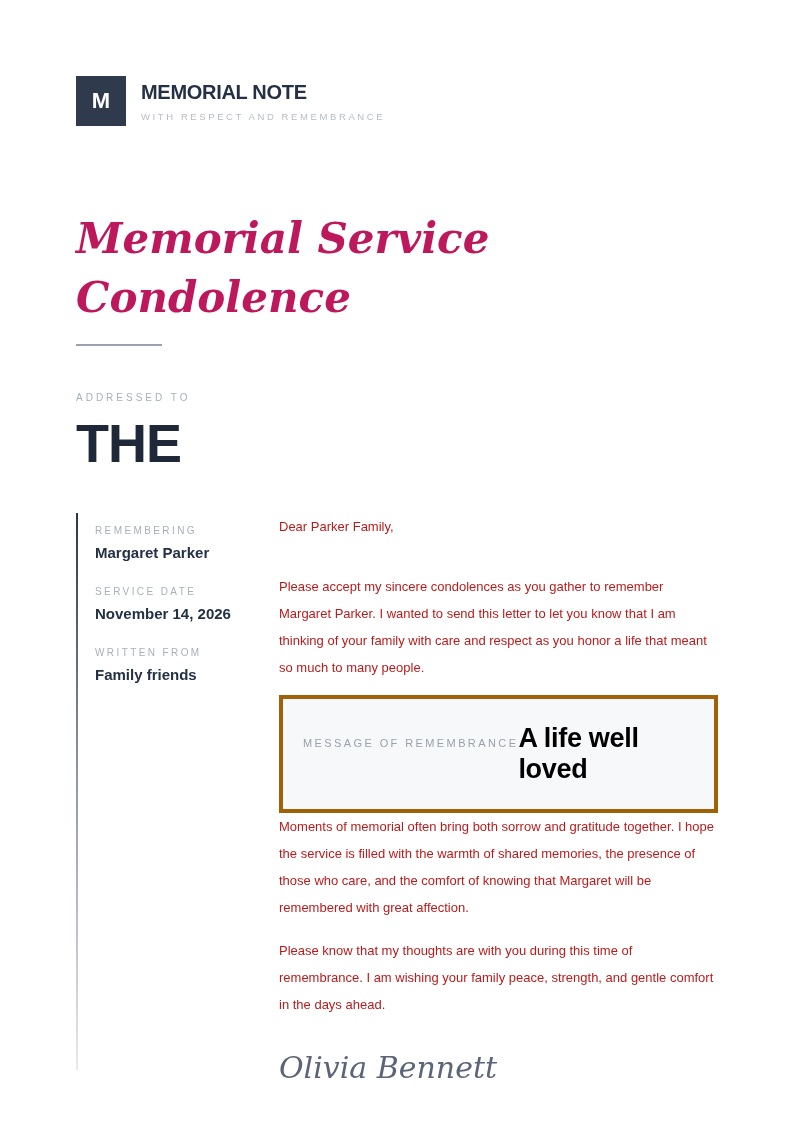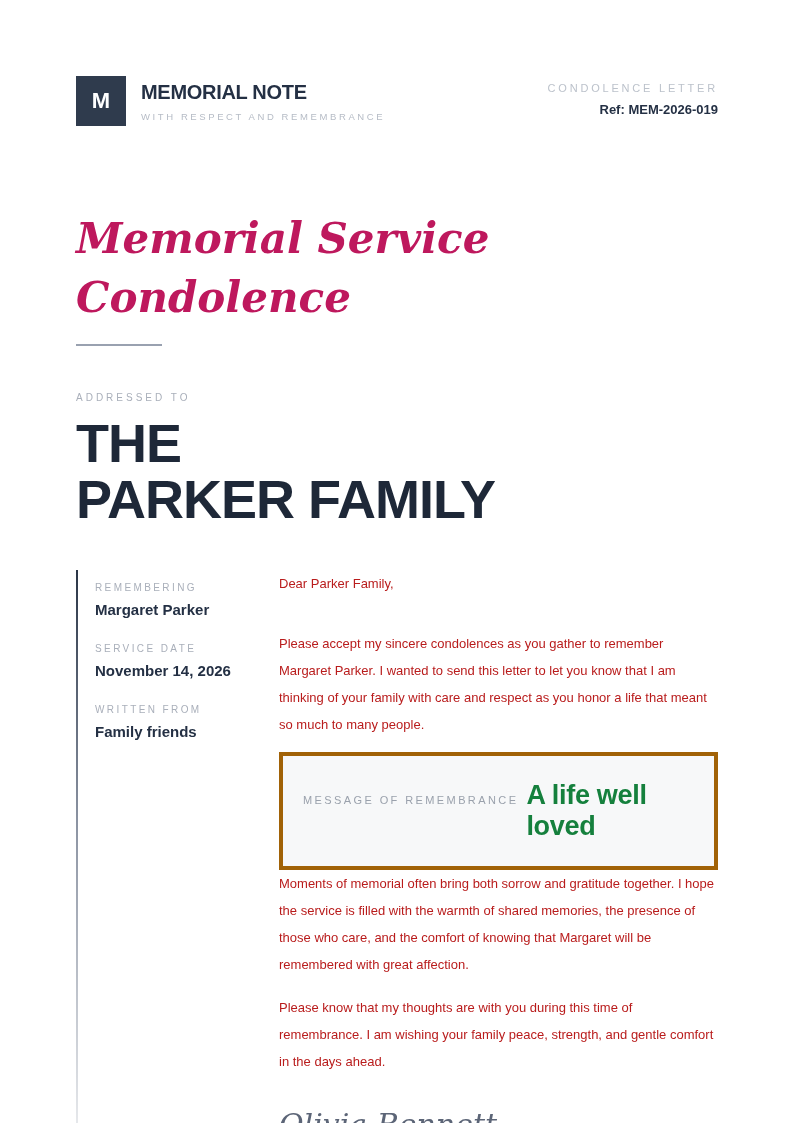--- a/index.html
+++ b/index.html
@@ -135,25 +135,25 @@
     display: flex;
     align-items: baseline;
   }
   .highlight-label {
     font-size: 11px;
     letter-spacing: 2.4px;
     color: #9aa1ac;
     white-space: nowrap;
   }
   .highlight-text {
-    margin-left: 8px;
+    margin-left: 0;
     font-size: 27px;
     font-weight: bold;
     letter-spacing: -0.3px;
-    color: #15803d;
+    color: #000000;
   }
 
   .signature {
     margin-top: 32px;
     font-family: "DejaVu Serif", serif;
     font-style: italic;
     font-size: 30px;
     color: #5c6577;
   }
 </style>
@@ -165,36 +165,31 @@
   <div class="header">
     <div class="brand">
       <div class="logo-box">
         <span>M</span>
       </div>
       <div class="brand-text">
         <div class="brand-name">MEMORIAL NOTE</div>
         <div class="brand-tagline">WITH RESPECT AND REMEMBRANCE</div>
       </div>
     </div>
-    <div class="doc-meta">
-      <div class="doc-type">CONDOLENCE LETTER</div>
-      <div class="doc-ref">Ref: MEM-2026-019</div>
-    </div>
   </div>
 
   <div class="doc-title">
     <div>Memorial Service</div>
     <div>Condolence</div>
   </div>
   <div class="title-rule"></div>
 
   <div class="addressed-label">ADDRESSED TO</div>
   <div class="recipient">
     <div>THE</div>
-    <div>PARKER FAMILY</div>
   </div>
 
   <div class="content-row">
     <div class="rail"></div>
 
     <div class="meta-col">
       <div class="meta-item">
         <div class="meta-label">REMEMBERING</div>
         <div class="meta-value">Margaret Parker</div>
       </div>

